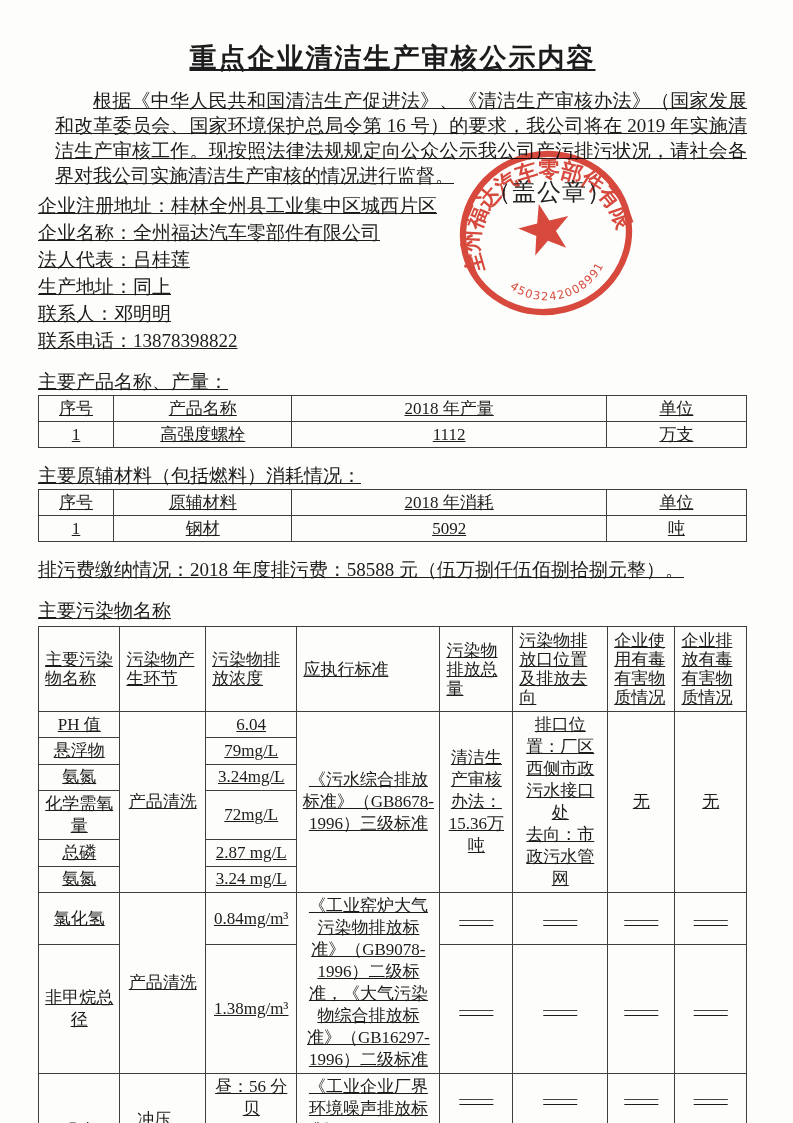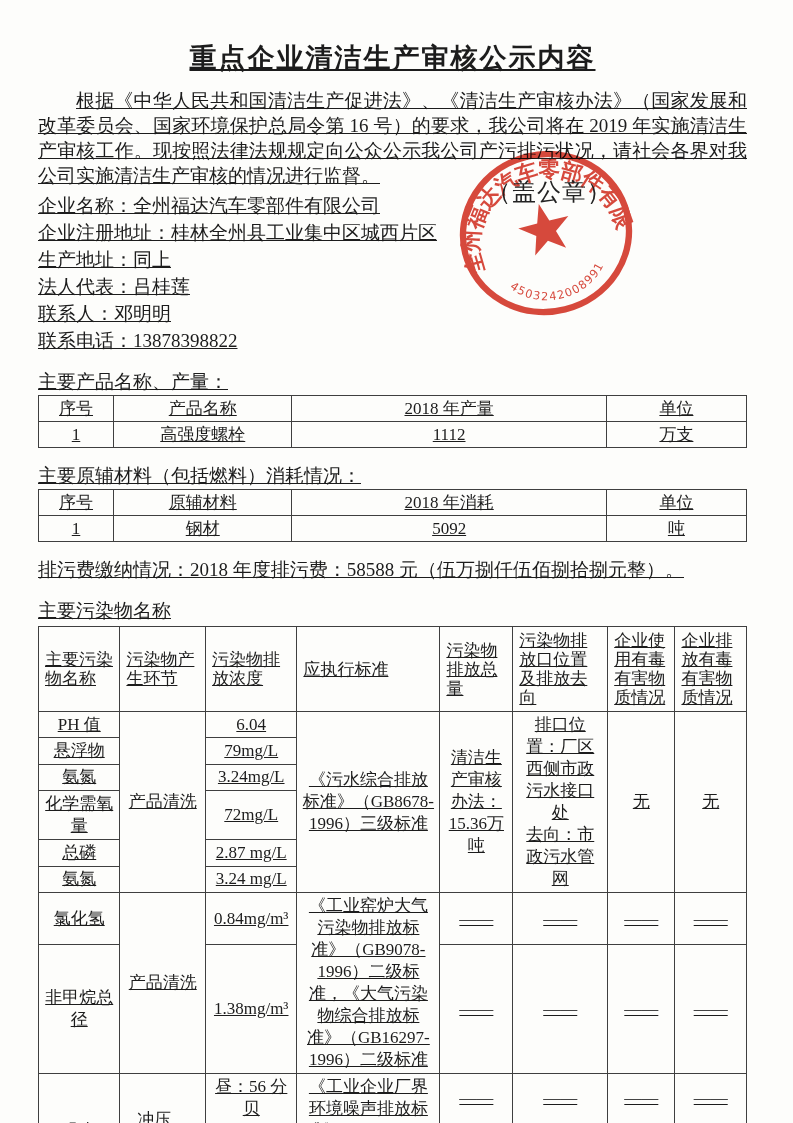--- a/index.html
+++ b/index.html
@@ -11,21 +11,21 @@
     position:relative;
     overflow:hidden;
   }
   .page{padding:36px 46px 0 38px;position:relative;text-decoration:underline;}
   h1.doc-title{
     font-size:27px;font-weight:bold;text-align:center;
     letter-spacing:2px;margin:4px 0 12px 0;
   }
   .intro{
     font-size:19px;line-height:25px;text-align:justify;
-    text-indent:2em;margin:0 0 4px 0;
+    text-indent:2em;margin:0 0 4px 17px;
   }
   .info-line{font-size:19px;line-height:27px;}
   .section-label{font-size:19px;line-height:26px;margin-top:15px;}
   table{border-collapse:collapse;width:709px;table-layout:fixed;}
   td,th{
     border:1px solid #3f3f3f;
     font-weight:normal;
     font-size:17px;
     text-align:center;
     vertical-align:middle;
@@ -57,24 +57,24 @@
 </style>
 </head>
 <body>
 
 <div class="page">
 
   <h1 class="doc-title">重点企业清洁生产审核公示内容</h1>
 
   <p class="intro">根据《中华人民共和国清洁生产促进法》、《清洁生产审核办法》（国家发展和改革委员会、国家环境保护总局令第 16 号）的要求，我公司将在 2019 年实施清洁生产审核工作。现按照法律法规规定向公众公示我公司产污排污状况，请社会各界对我公司实施清洁生产审核的情况进行监督。</p>
 
+  <div class="info-line">企业注册地址：桂林全州县工业集中区城西片区</div>
   <div class="info-line">企业名称：全州福达汽车零部件有限公司</div>
-  <div class="info-line">企业注册地址：桂林全州县工业集中区城西片区</div>
+  <div class="info-line">法人代表：吕桂莲</div>
   <div class="info-line">生产地址：同上</div>
-  <div class="info-line">法人代表：吕桂莲</div>
   <div class="info-line">联系人：邓明明</div>
   <div class="info-line">联系电话：13878398822</div>
 
   <div class="section-label">主要产品名称、产量：</div>
 
   <table class="small-tbl">
     <colgroup>
         <col style="width:10.6%">
         <col style="width:25.2%">
         <col style="width:44.4%">

